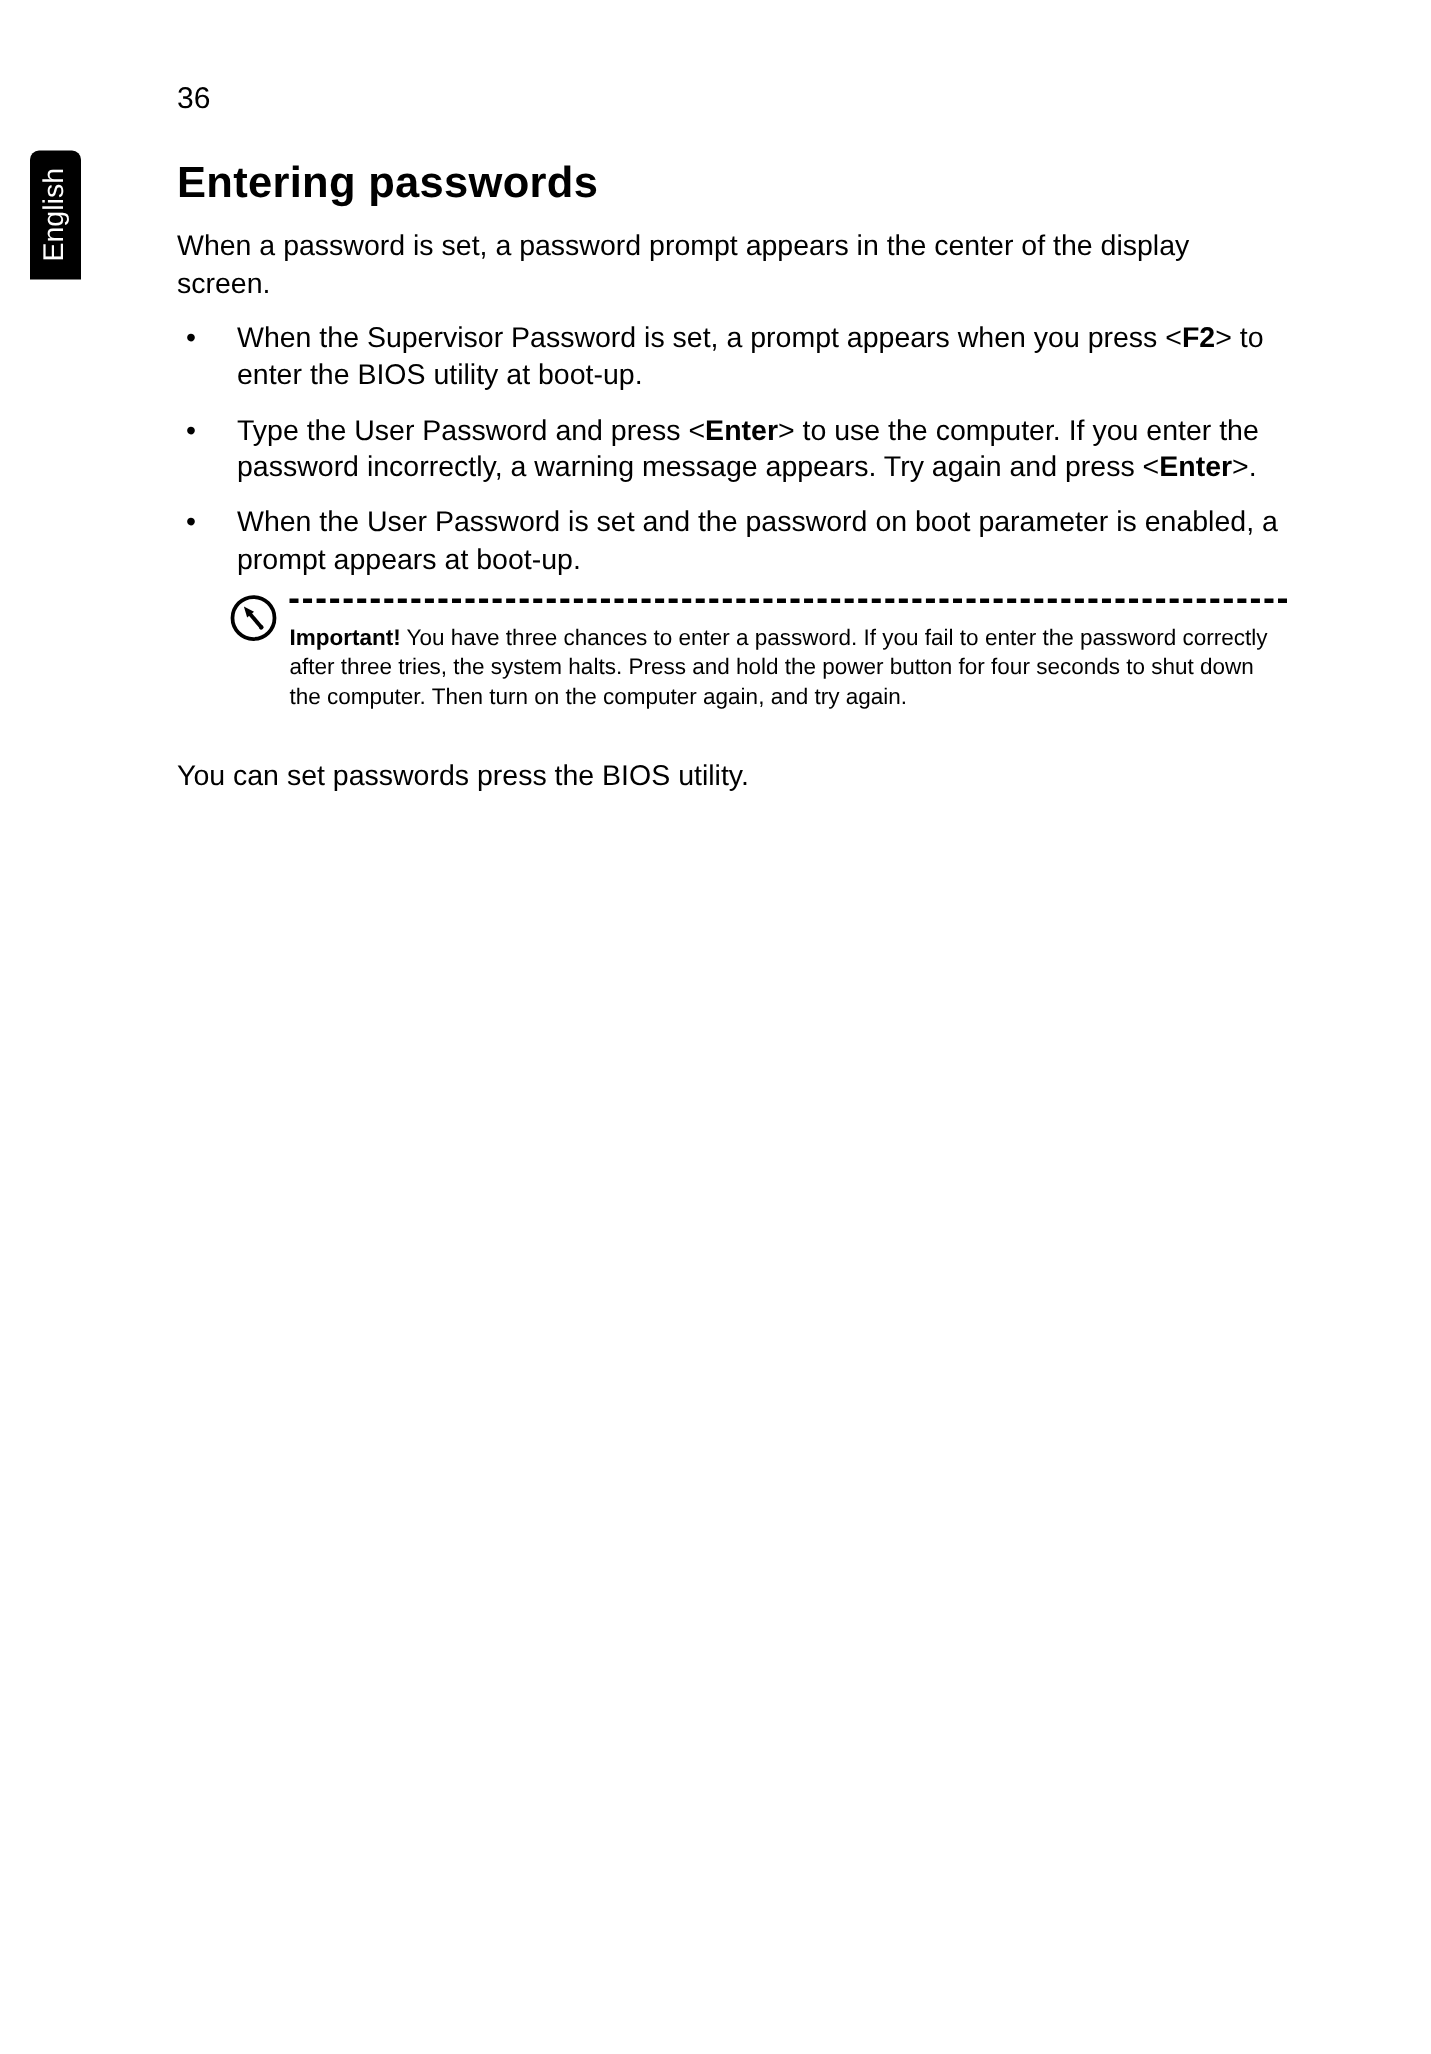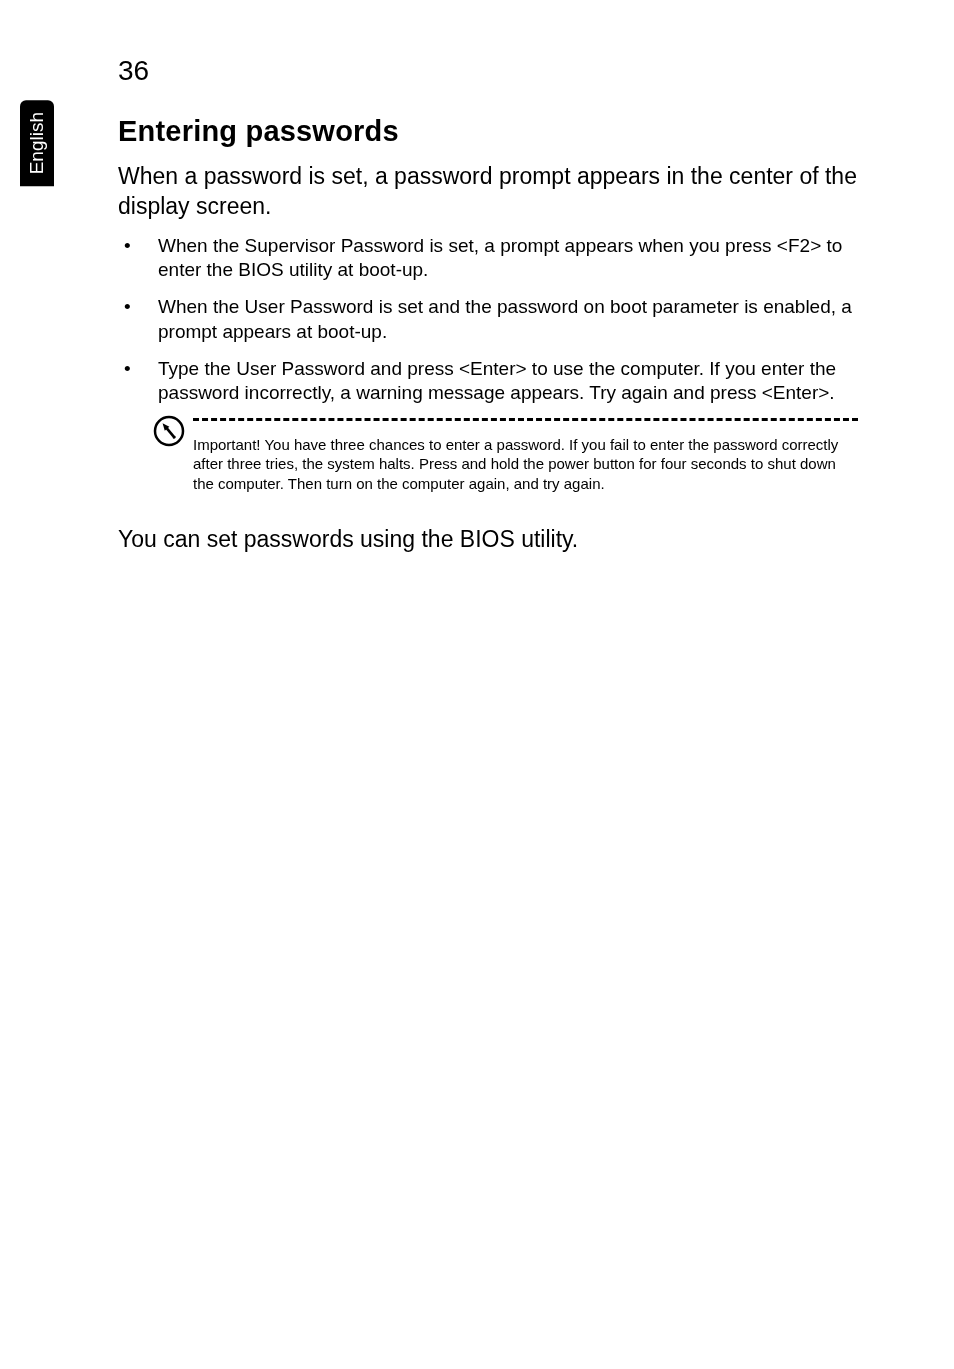--- a/index.html
+++ b/index.html
@@ -17,31 +17,31 @@
       font-size: 19px;
       border-radius: 0 0 6px 6px;
     }
     .content {
       position: absolute;
       left: 118px;
       top: 55px;
       width: 740px;
     }
     .page-num {
-      font-size: 28px;
+      font-size: 20px;
       margin-bottom: 28px;
     }
     h2 {
       font-size: 29px;
       font-weight: bold;
       margin-bottom: 14px;
       letter-spacing: 0.2px;
     }
     .intro {
-      font-size: 23px;
+      font-size: 19px;
       line-height: 1.3;
       margin-bottom: 12px;
     }
     ul.bullets {
       list-style: none;
       margin-left: 0;
     }
     ul.bullets > li {
       position: relative;
       padding-left: 40px;
@@ -49,21 +49,21 @@
       line-height: 1.3;
       margin-bottom: 12px;
     }
     ul.bullets > li::before {
       content: "•";
       position: absolute;
       left: 6px;
       top: 0;
       font-size: 19px;
     }
-    .bold { font-weight: normal; }
+    .bold { font-weight: bold; }
     .note-block {
       margin-top: 8px;
       margin-left: 40px;
       position: relative;
     }
     .note-icon {
       position: absolute;
       left: -6px;
       top: -4px;
       width: 34px;
@@ -96,24 +96,24 @@
     <div class="page-num">36</div>
 
     <h2>Entering passwords</h2>
     <p class="intro">When a password is set, a password prompt appears in the center of the display screen.</p>
 
     <ul class="bullets">
       <li>
         <span>When the Supervisor Password is set, a prompt appears when you press &lt;</span><span class="bold">F2</span><span>&gt; to enter the BIOS utility at boot-up.</span>
       </li>
       <li>
-        <span>When the User Password is set and the password on boot parameter is enabled, a prompt appears at boot-up.</span>
+        <span>Type the User Password and press &lt;</span><span class="bold">Enter</span><span>&gt; to use the computer. If you enter the password incorrectly, a warning message appears. Try again and press &lt;</span><span class="bold">Enter</span><span>&gt;.</span>
       </li>
       <li>
-        <span>Type the User Password and press &lt;</span><span class="bold">Enter</span><span>&gt; to use the computer. If you enter the password incorrectly, a warning message appears. Try again and press &lt;</span><span class="bold">Enter</span><span>&gt;.</span>
+        <span>When the User Password is set and the password on boot parameter is enabled, a prompt appears at boot-up.</span>
       </li>
     </ul>
 
     <div class="note-block">
       <span class="note-icon">
         <svg viewBox="0 0 34 34" width="34" height="34">
           <circle cx="17" cy="17" r="14" fill="none" stroke="#000" stroke-width="2.5"></circle>
           <g transform="rotate(-40 17 17)">
             <path d="M17 7 L20 14 L14 14 Z" fill="#000"></path>
             <rect x="15.7" y="13" width="2.6" height="11" fill="#000"></rect>
@@ -121,16 +121,16 @@
           </g>
         </svg>
       </span>
       <hr class="note-divider">
       <p class="note-text">
         <span class="bold">Important!</span><span> You have three chances to enter a password. If you fail to enter the password correctly after three tries, the system halts. Press and hold the power button for four seconds to shut down the computer. Then turn on the computer again, and try again.</span>
       </p>
     </div>
 
     <div class="section2">
-      <p class="intro">You can set passwords using the BIOS utility.</p>
+      <p class="intro">You can set passwords press the BIOS utility.</p>
     </div>
   </div>
 </div>
 
 </body></html>

